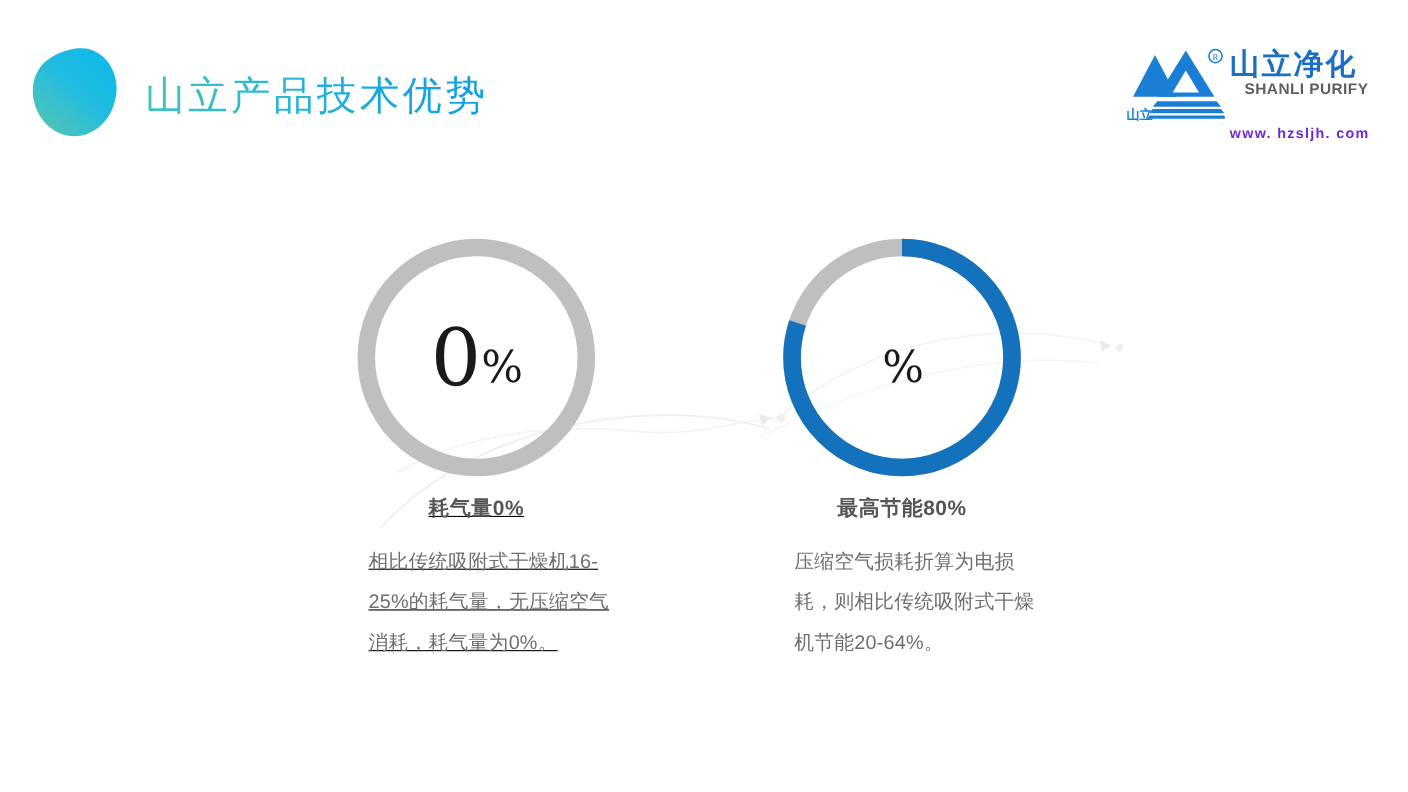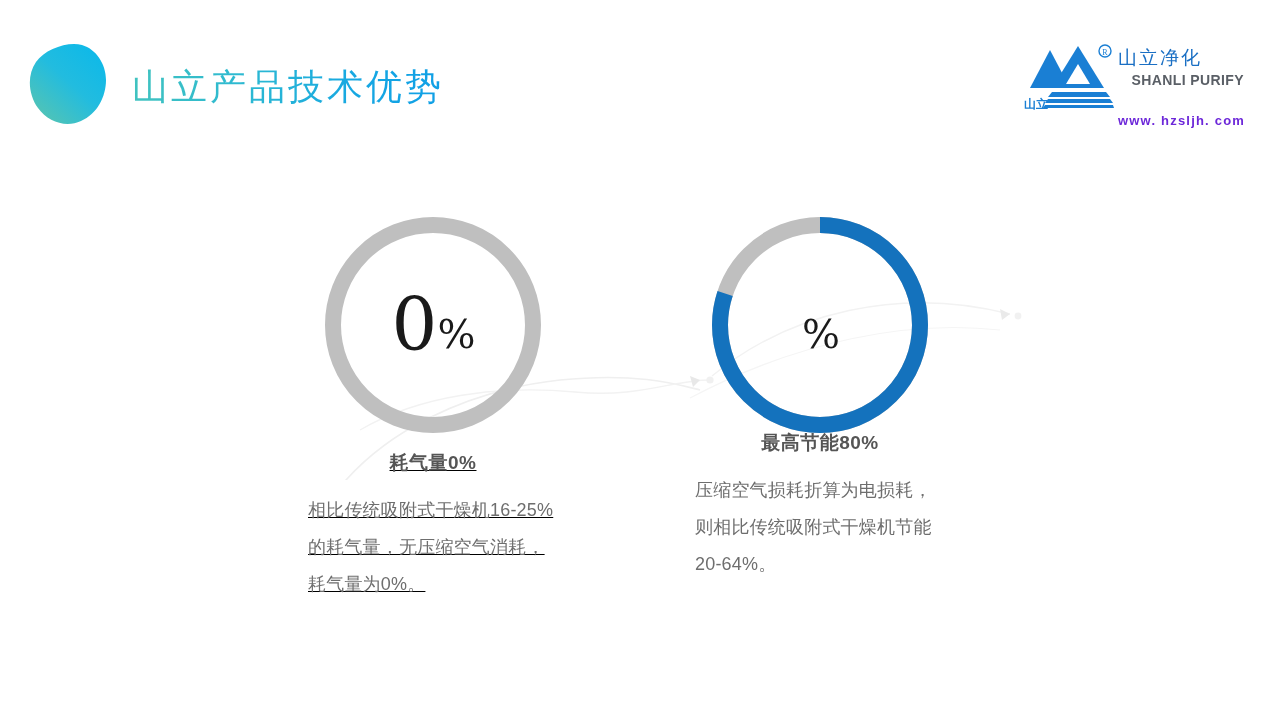--- a/index.html
+++ b/index.html
@@ -30,21 +30,21 @@
     color: transparent;
     -webkit-text-fill-color: transparent;
     white-space: nowrap;
   }
 
   
   .logo { position: absolute; right: 38px; top: 40px; width: 220px; height: 78px; }
   .logo-mark { position: absolute; left: 0; top: 2px; width: 92px; height: 70px; }
   .logo-text { position: absolute; left: 96px; top: 4px; width: 126px; }
   .logo-cn {
-    font-size: 19px; line-height: 28px; font-weight: 400;
+    font-size: 27px; line-height: 28px; font-weight: 700;
     color: #1a6fc4; letter-spacing: 2px; white-space: nowrap;
   }
   .logo-en {
     font-size: 14px; line-height: 17px; font-weight: 700;
     color: #5a5f66; letter-spacing: 0.4px; white-space: nowrap; text-align: right;
   }
   .logo-url {
     font-size: 13px; line-height: 16px; font-weight: 700;
     color: #6d28d9; letter-spacing: 1.2px; white-space: nowrap; margin-top: 24px;
   }
@@ -78,20 +78,21 @@
     text-align: center;
     font-size: 19px; line-height: 26px; font-weight: 700;
     color: #555555; letter-spacing: 0.5px;
     white-space: nowrap;
   }
   .col-body {
     margin-top: 16px;
     font-size: 18px; line-height: 37px;
     color: #6e6e6e; letter-spacing: 0.2px;
     text-align: left;
+    margin-left: 27px;
   }
 </style>
 </head>
 <body>
 
 <div class="slide">
 
   <div class="header">
 
     <div class="blob">
@@ -171,19 +172,19 @@
       <div class="donut-center">
         <span class="pct-sign">%</span>
       </div>
     </div>
 
     <div class="col" style="left:308px; top:450px;text-decoration:underline;">
       <div class="col-heading">耗气量0%</div>
       <div class="col-body">相比传统吸附式干燥机16-25%的耗气量，无压缩空气消耗，耗气量为0%。</div>
     </div>
 
-    <div class="col" style="left:695px; top:430px;">
+    <div class="col" style="left:695px; top:450px;">
       <div class="col-heading">最高节能80%</div>
       <div class="col-body">压缩空气损耗折算为电损耗，则相比传统吸附式干燥机节能20-64%。</div>
     </div>
 
   </div>
 </div>
 
 </body></html>

